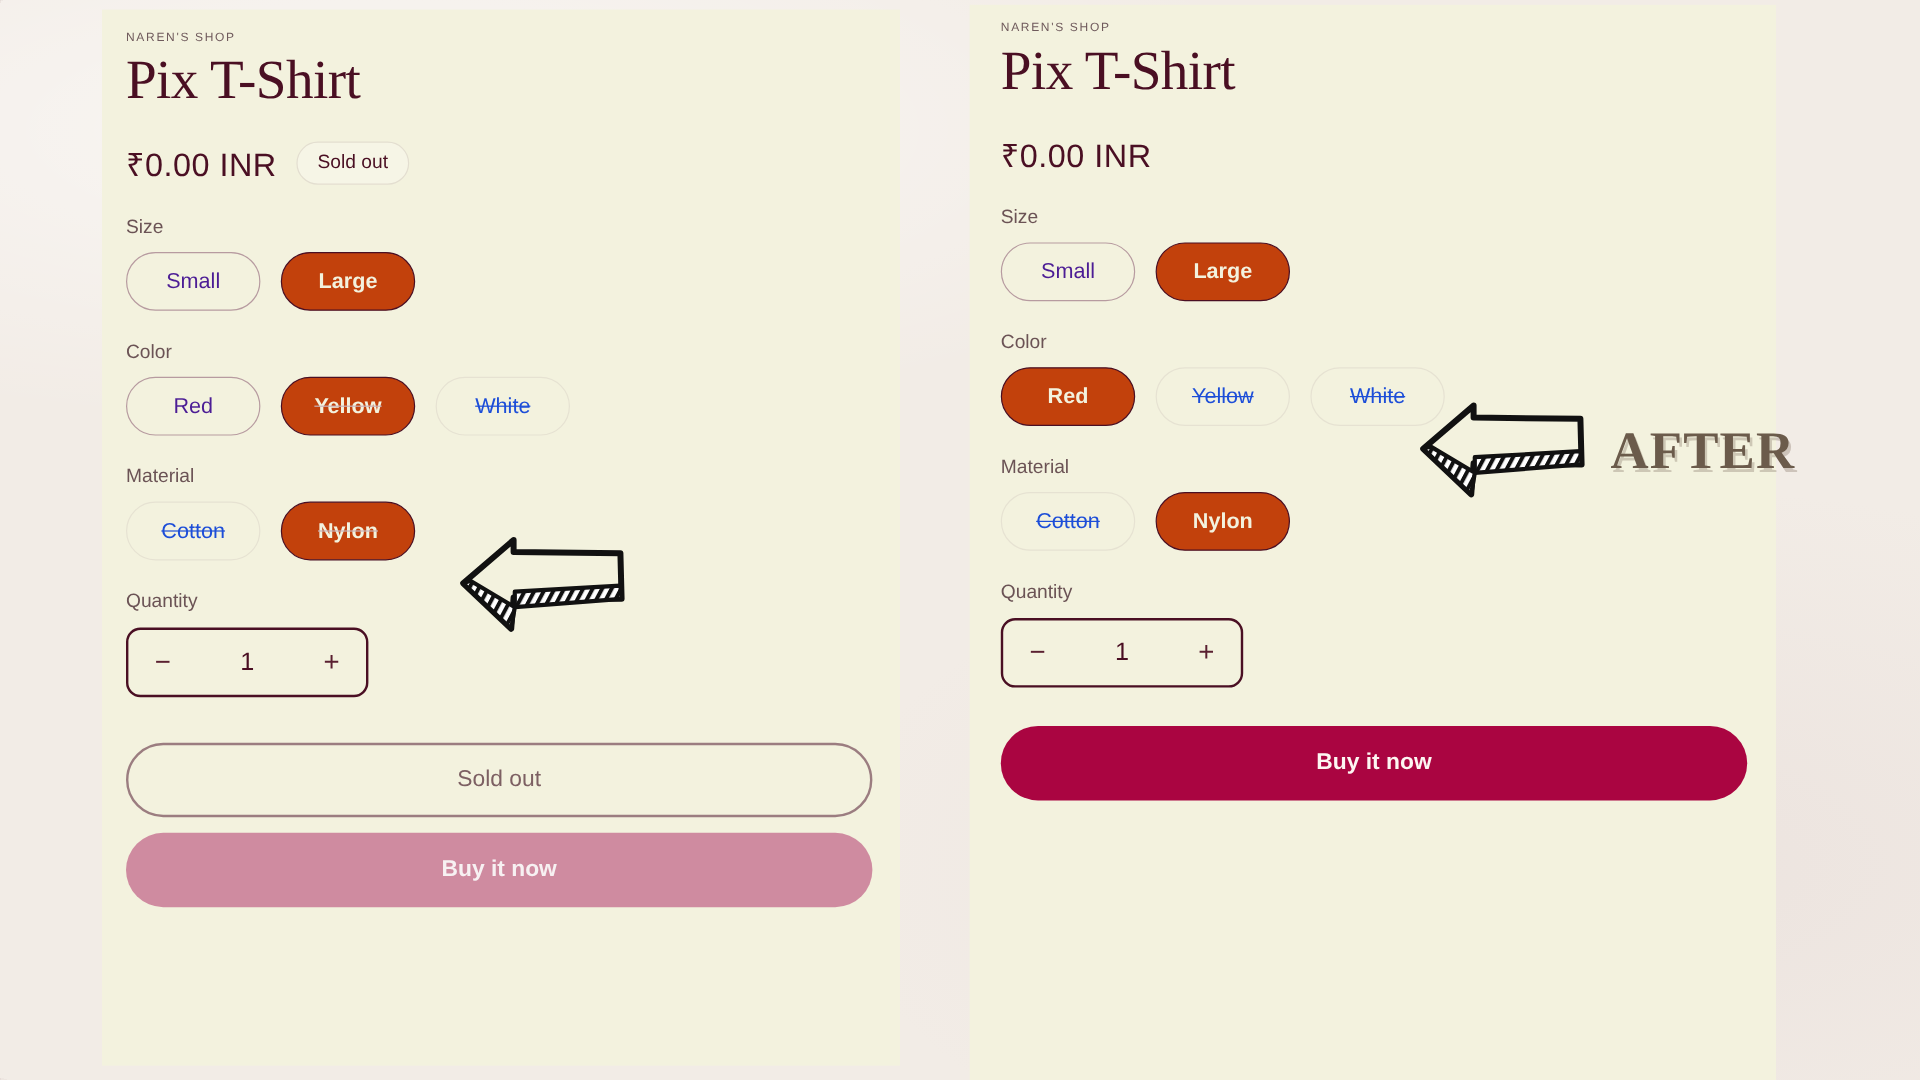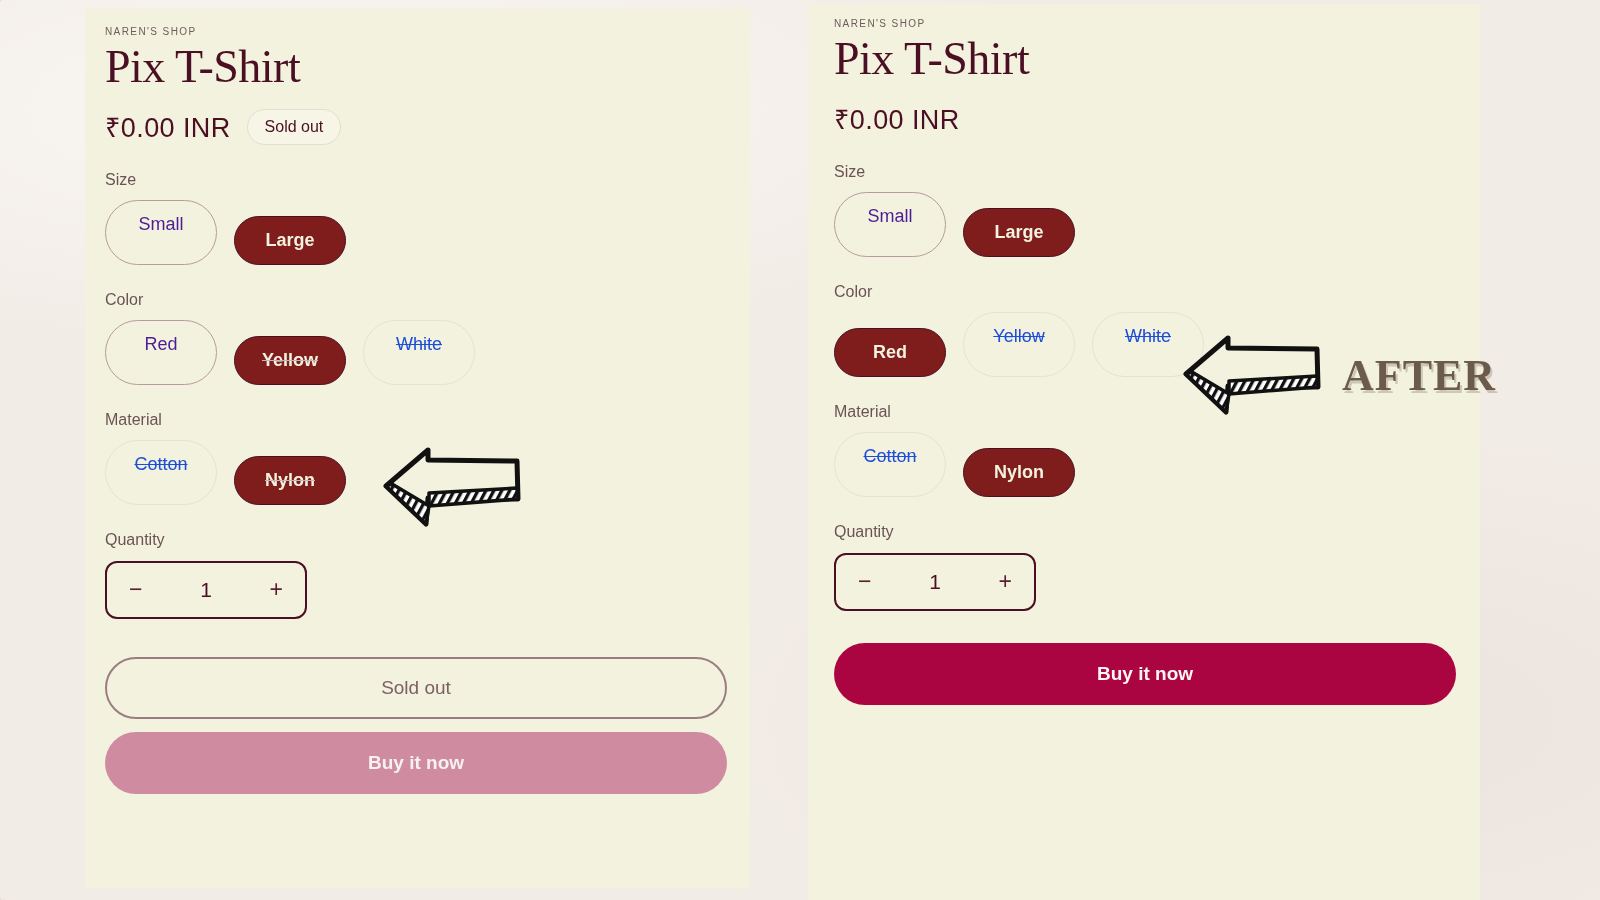--- a/index.html
+++ b/index.html
@@ -46,22 +46,22 @@
   }
   .title {
     font-family: "Liberation Serif", serif;
     font-size: 46px;
     line-height: 1.04;
     color: #4a0f23;
     margin-top: 6px;
     letter-spacing: -0.5px;
   }
   .price-row {
-    display: flex; align-items: flex-end; gap: 16px;
-    margin-top: 17px;
+    display: flex; align-items: center; gap: 16px;
+    margin-top: 27px;
   }
   .price {
     font-size: 27px;
     color: #4a0f23;
     letter-spacing: 0.4px;
   }
   .soldout-badge {
     border: 1px solid #e3ded0;
     border-radius: 999px;
     padding: 8px 17px;
@@ -83,25 +83,24 @@
     padding: 13px 26px;
     font-size: 18px;
     min-width: 58px;
     text-align: center;
     border: 1px solid #b79ba0;
     color: #4c1d95;
     background: transparent;
     white-space: nowrap;
   }
   .pill.selected {
-    background: #7f1d1d;
+    background: #c2410c;
     border-color: #4a0f23;
     color: #f3f2de;
     font-weight: 600;
-    margin-top: 16px;
   }
   .pill.disabled {
     border-color: #e6e2d2;
     color: #1d4ed8;
   }
   .pill.struck { text-decoration: line-through; }
   .pill.selected.struck { text-decoration-color: #c9b3b8; }
 
   
   .qty {

